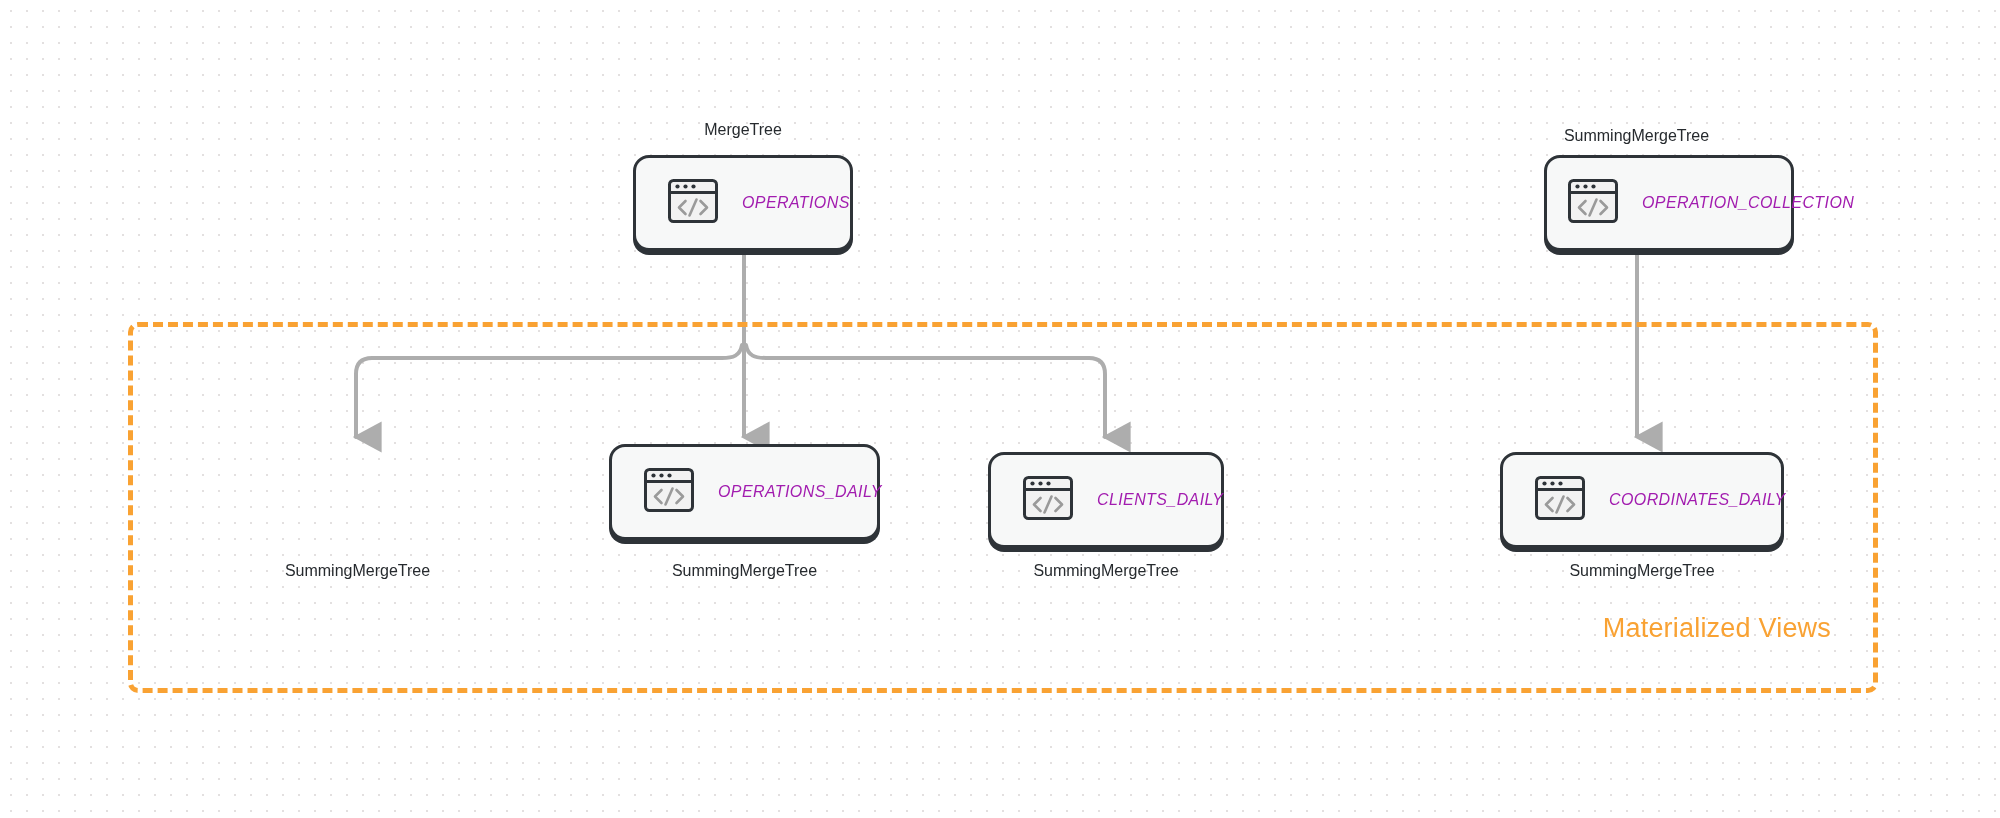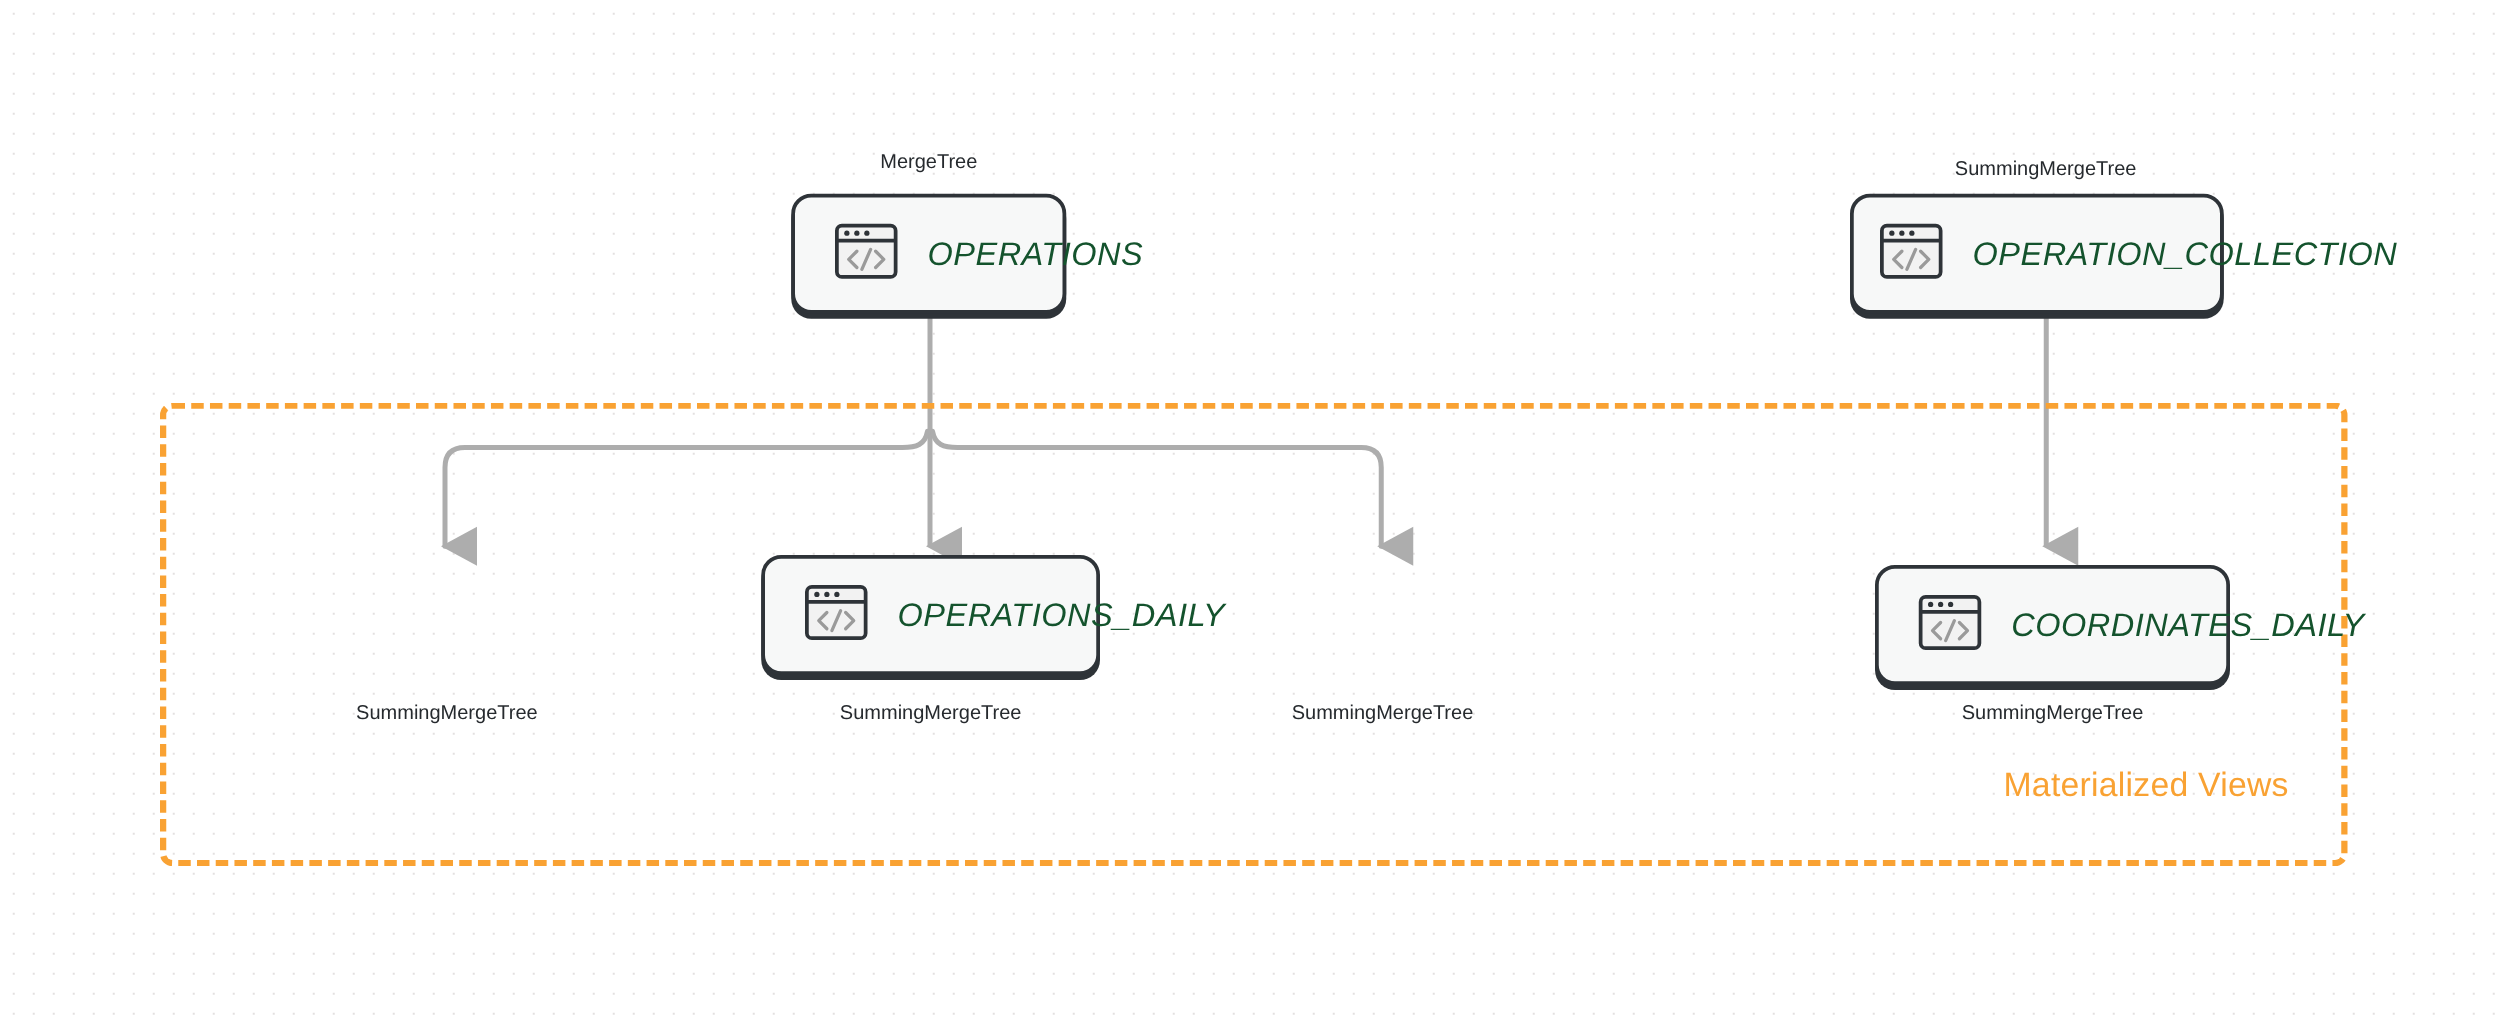--- a/index.html
+++ b/index.html
@@ -51,22 +51,22 @@
     border: 3px solid #2e3338;
     border-radius: 16px;
     box-shadow: 0 4px 0 0 #2e3338;
     padding-left: 30px;
     height: 96px;
   }
 
   .node .icon { flex: 0 0 auto; margin-right: 22px; }
   .node .node-label {
     font-style: italic;
-    font-size: 26px;
-    color: #14532d;
+    font-size: 16px;
+    color: #a21caf;
     letter-spacing: 0.4px;
     white-space: nowrap;
   }
 
   
   .engine-caption {
     position: absolute;
     font-size: 16px;
     color: #262a2e;
     white-space: nowrap;
@@ -119,21 +119,21 @@
         <circle cx="19.5" cy="12.5" r="2.1" fill="#2e3338"></circle>
         <circle cx="27.5" cy="12.5" r="2.1" fill="#2e3338"></circle>
         <path d="M 19.5 27 L 13 33.5 L 19.5 40" fill="none" stroke="#9a9a9a" stroke-width="2.6" stroke-linecap="round" stroke-linejoin="round"></path>
         <path d="M 34.5 27 L 41 33.5 L 34.5 40" fill="none" stroke="#9a9a9a" stroke-width="2.6" stroke-linecap="round" stroke-linejoin="round"></path>
         <line x1="30.5" y1="25.5" x2="23.5" y2="41.5" stroke="#9a9a9a" stroke-width="2.6" stroke-linecap="round"></line>
       </svg>
     </span>
     <span class="node-label">OPERATIONS</span>
   </div>
 
-  <div class="node" style="left:1480px; top:155px; width:299px;padding-left:19px;">
+  <div class="node" style="left:1544px; top:155px; width:250px;padding-left:19px;">
     <span class="icon">
       <svg width="54" height="54" viewBox="0 0 54 54" xmlns="http://www.w3.org/2000/svg">
         <rect x="3.5" y="6.5" width="47" height="41" rx="4" ry="4" fill="#f2f2f2" stroke="#2e3338" stroke-width="3"></rect>
         <line x1="3.5" y1="18.5" x2="50.5" y2="18.5" stroke="#2e3338" stroke-width="3"></line>
         <circle cx="11.5" cy="12.5" r="2.1" fill="#2e3338"></circle>
         <circle cx="19.5" cy="12.5" r="2.1" fill="#2e3338"></circle>
         <circle cx="27.5" cy="12.5" r="2.1" fill="#2e3338"></circle>
         <path d="M 19.5 27 L 13 33.5 L 19.5 40" fill="none" stroke="#9a9a9a" stroke-width="2.6" stroke-linecap="round" stroke-linejoin="round"></path>
         <path d="M 34.5 27 L 41 33.5 L 34.5 40" fill="none" stroke="#9a9a9a" stroke-width="2.6" stroke-linecap="round" stroke-linejoin="round"></path>
         <line x1="30.5" y1="25.5" x2="23.5" y2="41.5" stroke="#9a9a9a" stroke-width="2.6" stroke-linecap="round"></line>
@@ -154,20 +154,35 @@
         <circle cx="27.5" cy="12.5" r="2.1" fill="#2e3338"></circle>
         <path d="M 19.5 27 L 13 33.5 L 19.5 40" fill="none" stroke="#9a9a9a" stroke-width="2.6" stroke-linecap="round" stroke-linejoin="round"></path>
         <path d="M 34.5 27 L 41 33.5 L 34.5 40" fill="none" stroke="#9a9a9a" stroke-width="2.6" stroke-linecap="round" stroke-linejoin="round"></path>
         <line x1="30.5" y1="25.5" x2="23.5" y2="41.5" stroke="#9a9a9a" stroke-width="2.6" stroke-linecap="round"></line>
       </svg>
     </span>
     <span class="node-label">OPERATIONS_DAILY</span>
   </div>
   <div class="engine-caption" style="left:609px; top:562px; width:271px;">SummingMergeTree</div>
 
+  <div class="node" style="left:988px; top:452px; width:236px;">
+    <span class="icon">
+      <svg width="54" height="54" viewBox="0 0 54 54" xmlns="http://www.w3.org/2000/svg">
+        <rect x="3.5" y="6.5" width="47" height="41" rx="4" ry="4" fill="#f2f2f2" stroke="#2e3338" stroke-width="3"></rect>
+        <line x1="3.5" y1="18.5" x2="50.5" y2="18.5" stroke="#2e3338" stroke-width="3"></line>
+        <circle cx="11.5" cy="12.5" r="2.1" fill="#2e3338"></circle>
+        <circle cx="19.5" cy="12.5" r="2.1" fill="#2e3338"></circle>
+        <circle cx="27.5" cy="12.5" r="2.1" fill="#2e3338"></circle>
+        <path d="M 19.5 27 L 13 33.5 L 19.5 40" fill="none" stroke="#9a9a9a" stroke-width="2.6" stroke-linecap="round" stroke-linejoin="round"></path>
+        <path d="M 34.5 27 L 41 33.5 L 34.5 40" fill="none" stroke="#9a9a9a" stroke-width="2.6" stroke-linecap="round" stroke-linejoin="round"></path>
+        <line x1="30.5" y1="25.5" x2="23.5" y2="41.5" stroke="#9a9a9a" stroke-width="2.6" stroke-linecap="round"></line>
+      </svg>
+    </span>
+    <span class="node-label">CLIENTS_DAILY</span>
+  </div>
   <div class="engine-caption" style="left:988px; top:562px; width:236px;">SummingMergeTree</div>
 
   <div class="node" style="left:1500px; top:452px; width:284px;">
     <span class="icon">
       <svg width="54" height="54" viewBox="0 0 54 54" xmlns="http://www.w3.org/2000/svg">
         <rect x="3.5" y="6.5" width="47" height="41" rx="4" ry="4" fill="#f2f2f2" stroke="#2e3338" stroke-width="3"></rect>
         <line x1="3.5" y1="18.5" x2="50.5" y2="18.5" stroke="#2e3338" stroke-width="3"></line>
         <circle cx="11.5" cy="12.5" r="2.1" fill="#2e3338"></circle>
         <circle cx="19.5" cy="12.5" r="2.1" fill="#2e3338"></circle>
         <circle cx="27.5" cy="12.5" r="2.1" fill="#2e3338"></circle>

